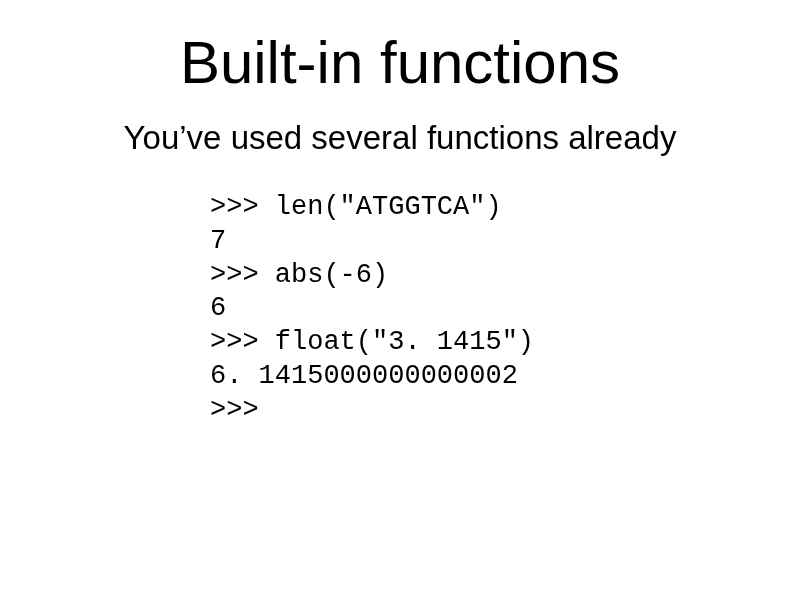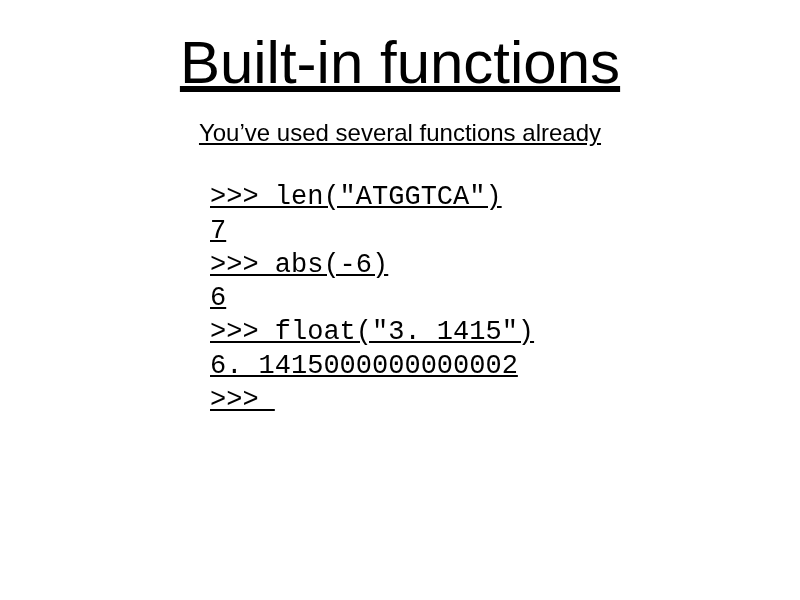--- a/index.html
+++ b/index.html
@@ -10,32 +10,31 @@
     background: #ffffff;
     font-family: Arial, Helvetica, sans-serif;
     color: #000000;
     overflow: hidden;
   }
   .slide {
     width: 800px;
     height: 536px;
     position: relative;
     box-sizing: border-box;
-    text-decoration: underline;
   }
   .title {
     font-size: 60px;
     font-weight: normal;
     text-align: center;
     margin: 0;
     padding-top: 28px;
     letter-spacing: 0px;
   }
   .subtitle {
-    font-size: 24px;
+    font-size: 33px;
     font-weight: normal;
     text-align: center;
     margin: 0;
     padding-top: 22px;
   }
   .code-block {
     font-family: "Courier New", Courier, monospace;
     font-size: 27px;
     line-height: 1.25;
     white-space: pre;

